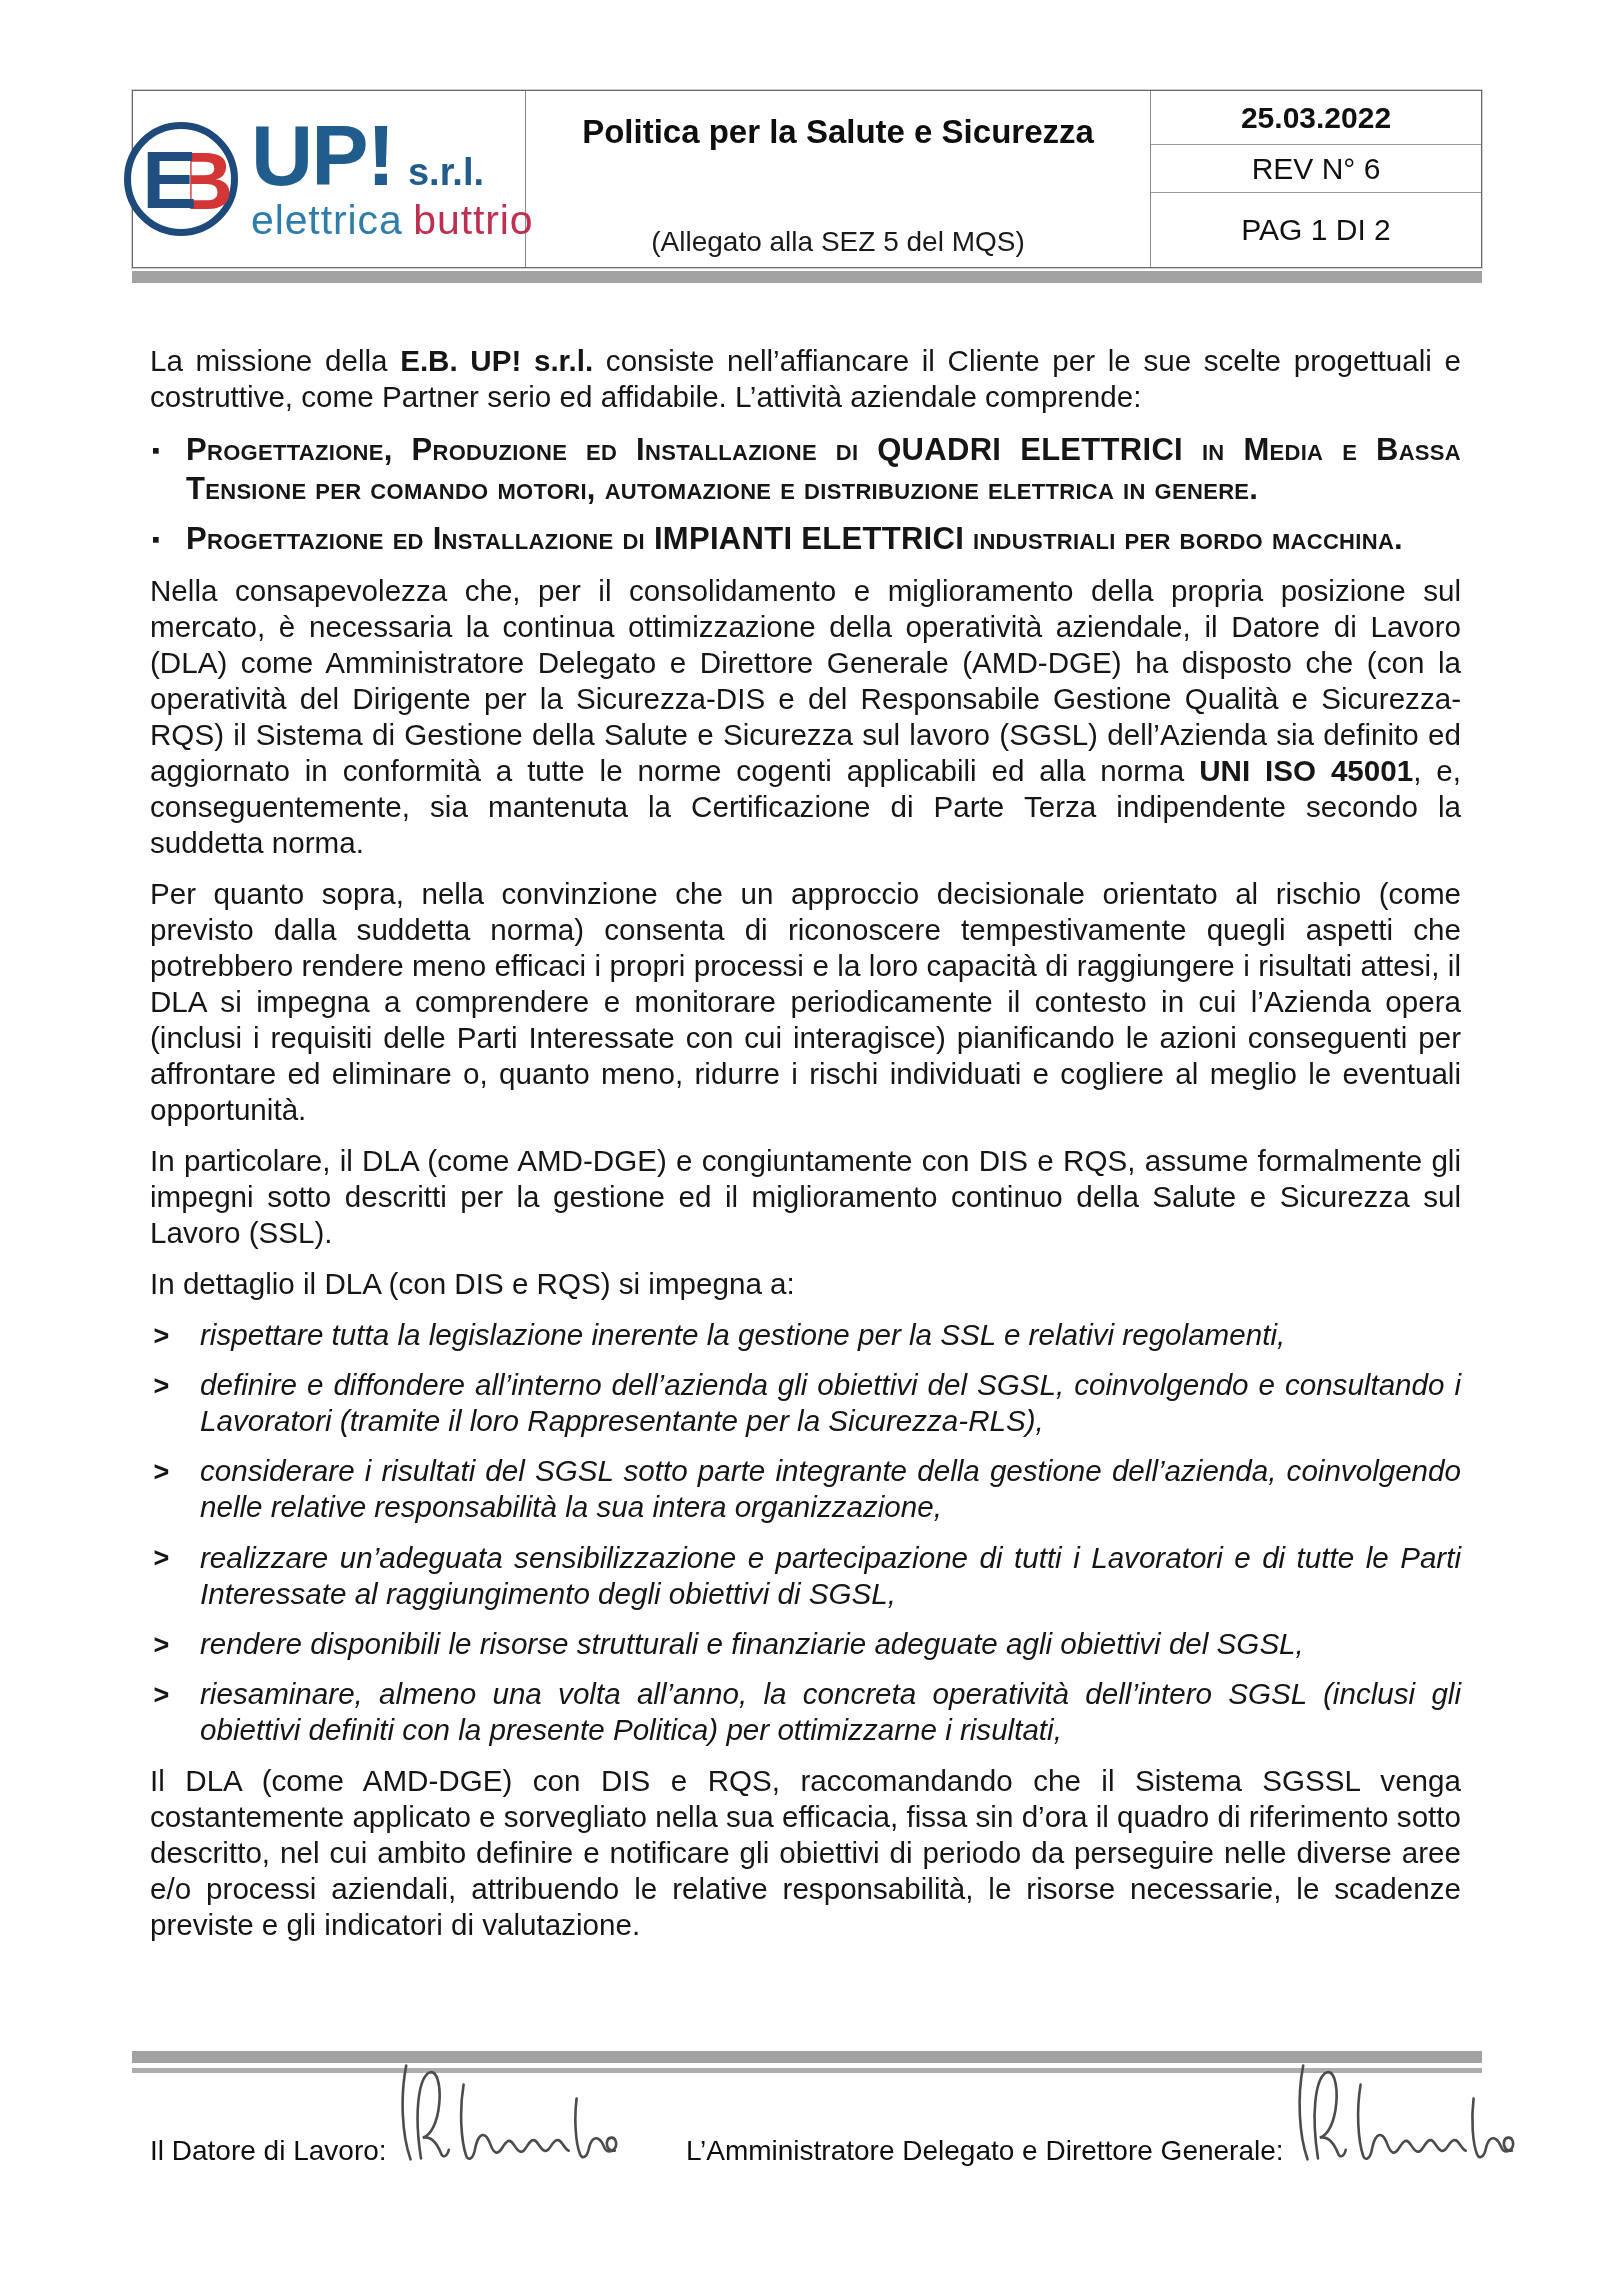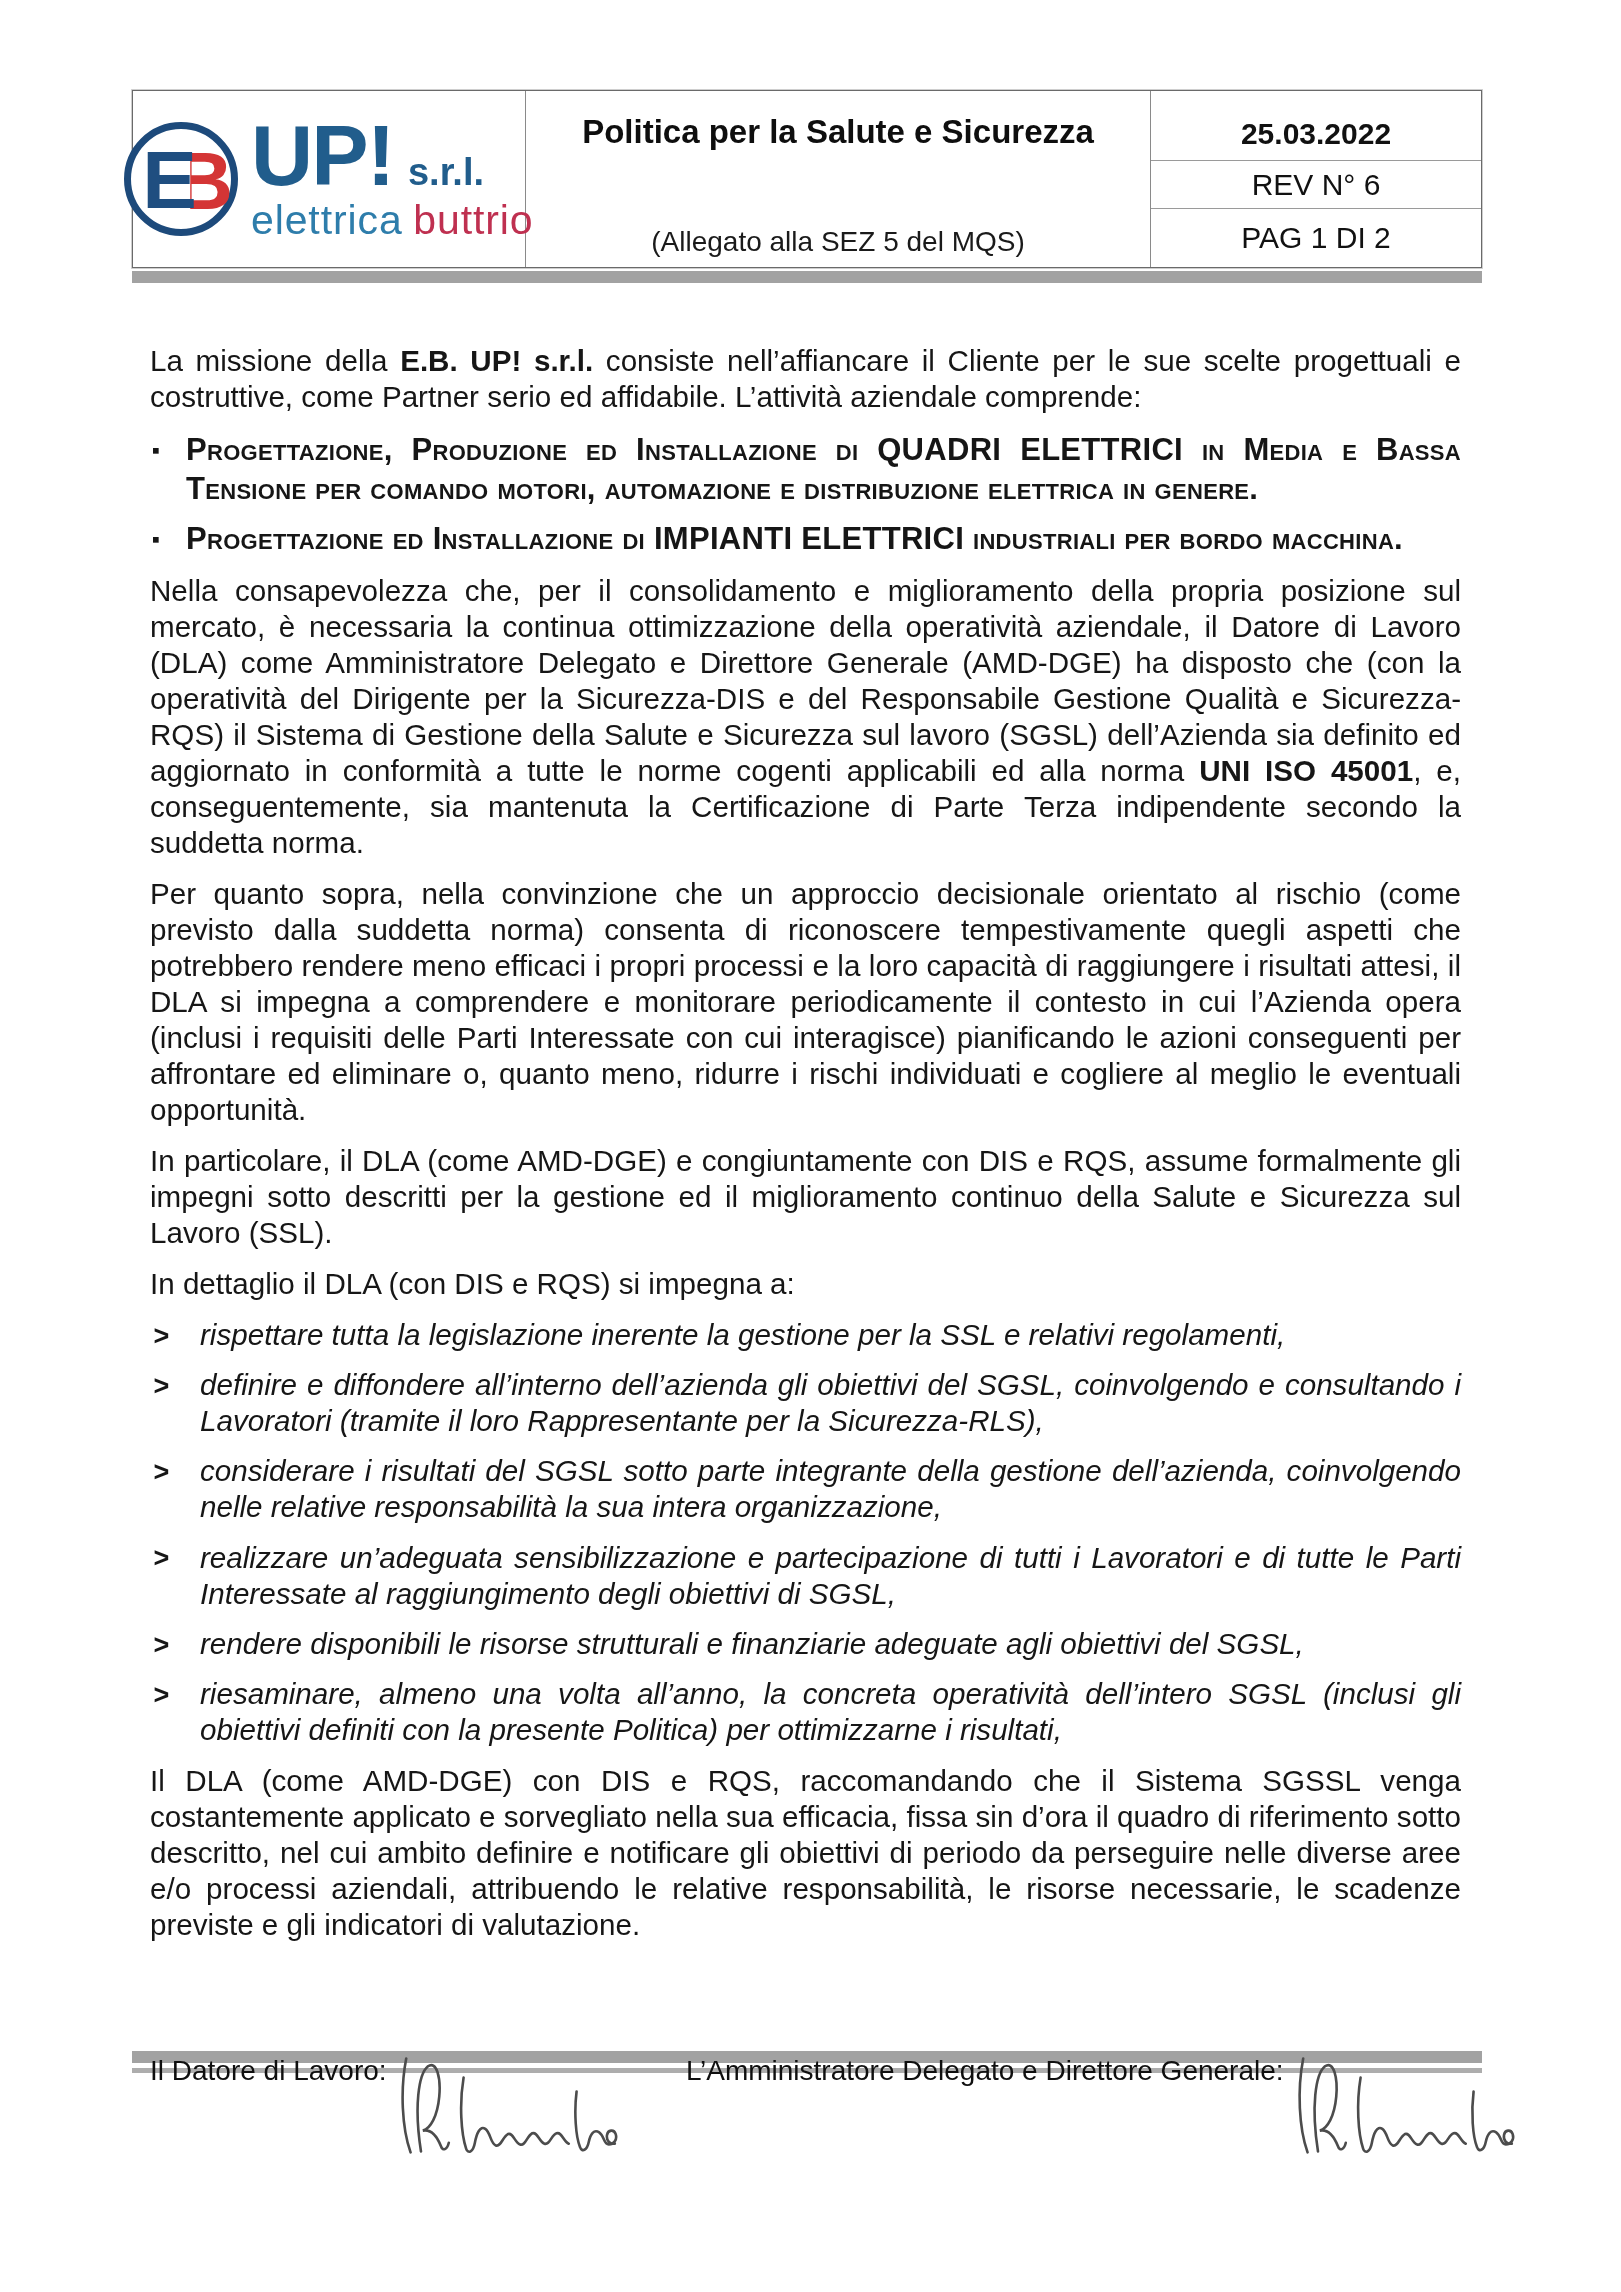--- a/index.html
+++ b/index.html
@@ -58,21 +58,21 @@
     text-align:right;font-weight:700;font-size:33px;line-height:45px;color:#0e0e0e;
   }
   .doc-subtitle{
     text-align:center;font-size:28px;color:#1a1a1a;padding-bottom:1.8px;
   }
   .meta-cell{width:330px;flex:none;display:flex;flex-direction:column;}
   .meta-row{
     display:flex;align-items:center;justify-content:center;
     font-size:30px;color:#111;
   }
-  .meta-row.date{flex:0 0 53px;font-weight:700;border-bottom:1.8px solid #9a9a9a;margin-top:16px;}
+  .meta-row.date{flex:0 0 53px;font-weight:700;border-bottom:1.8px solid #9a9a9a;}
   .meta-row.rev{flex:0 0 47px;border-bottom:1.8px solid #9a9a9a;}
   .meta-row.pag{flex:1;}
 
   .header-bar{
     position:absolute;left:132px;right:139px;top:271px;height:11.6px;
     background:#a2a2a2;
   }
 
   
   .content{
@@ -106,21 +106,21 @@
 
   
   .footer-bar-thick{
     position:absolute;left:132px;right:139px;top:2051px;height:11.6px;background:#a2a2a2;
   }
   .footer-bar-thin{
     position:absolute;left:132px;right:139px;top:2068px;height:4.5px;background:#adadad;
   }
   .signature-row{
     position:absolute;left:150px;right:144px;top:2055px;height:116px;
-    display:flex;align-items:flex-start;
+    display:flex;align-items:flex-end;
   }
   .sig-label{font-size:28px;color:#0f0f0f;white-space:nowrap;padding-bottom:3.6px;}
   .sig-label.right{margin-left:50px;}
   .sig-svg{flex:none;margin:0 0 -3.6px 5.4px;}
   .sig-svg path{fill:none;stroke:#4c4c4c;stroke-width:3;stroke-linecap:round;}
 </style>
 </head>
 <body>
 
 <div class="page">

